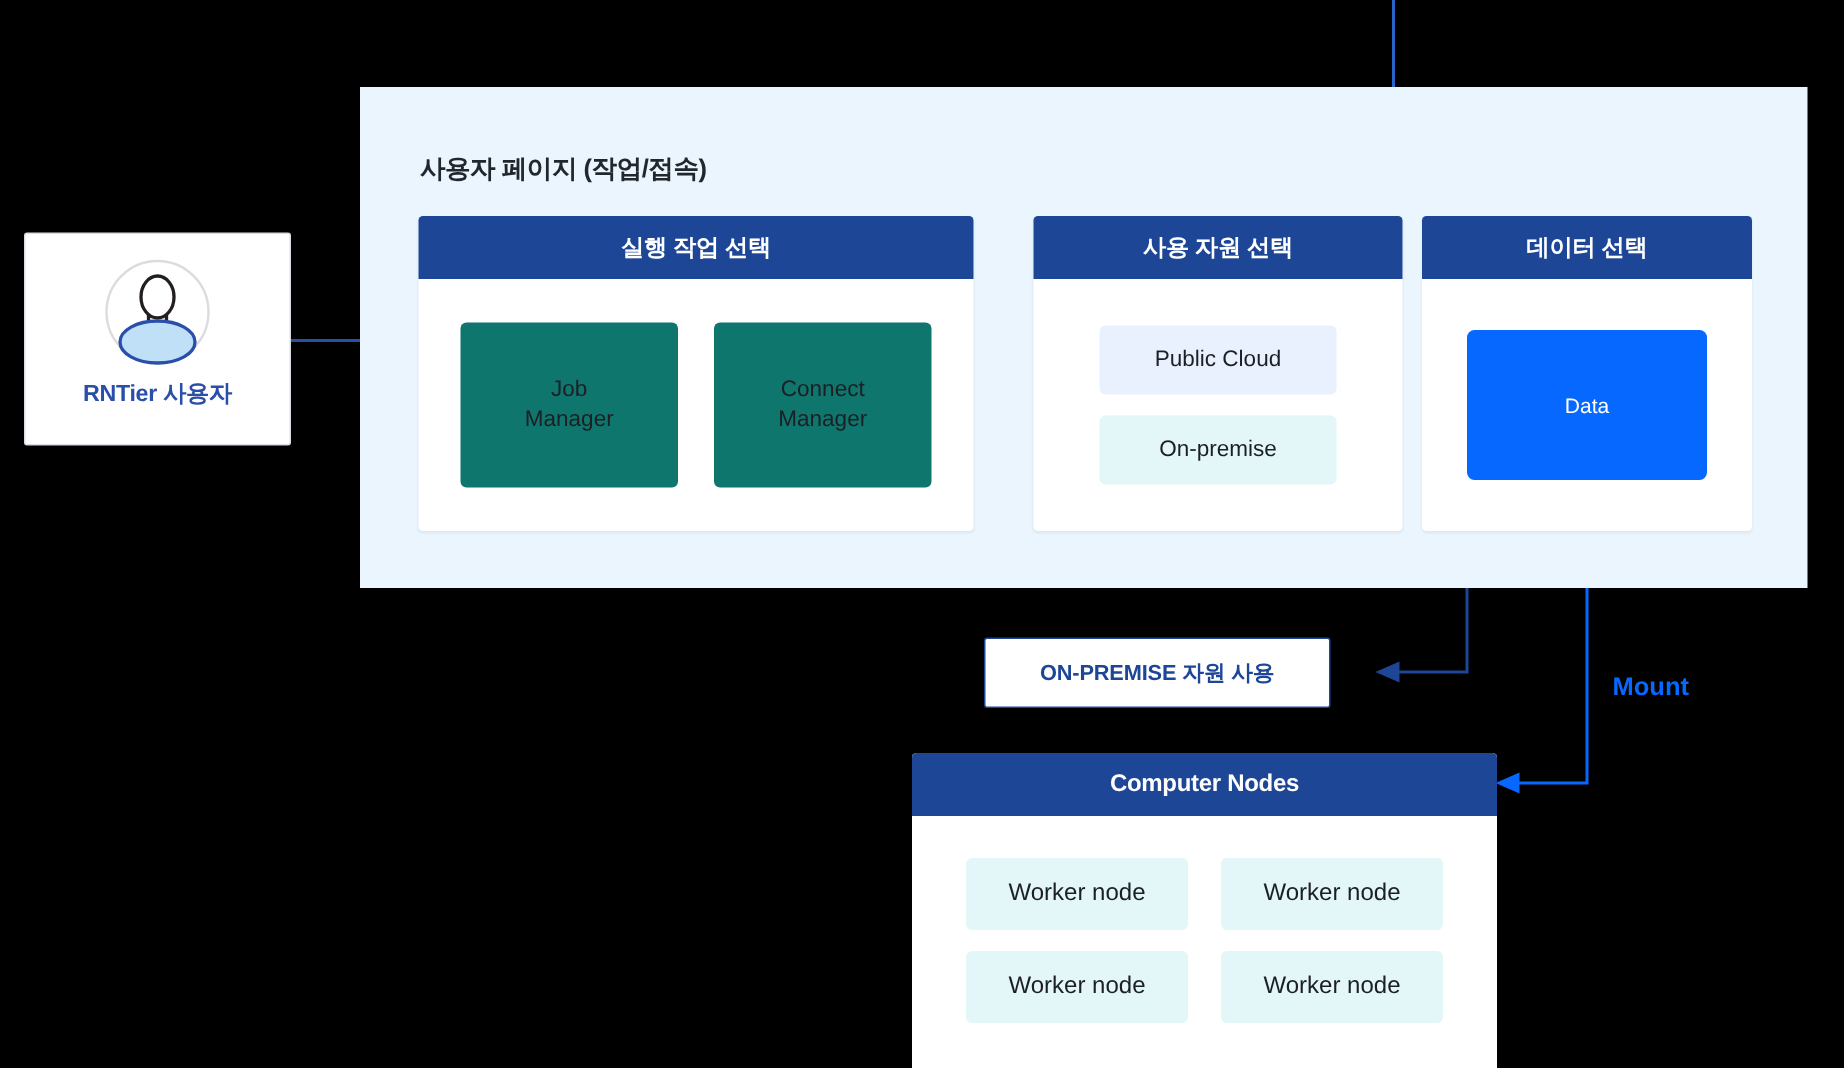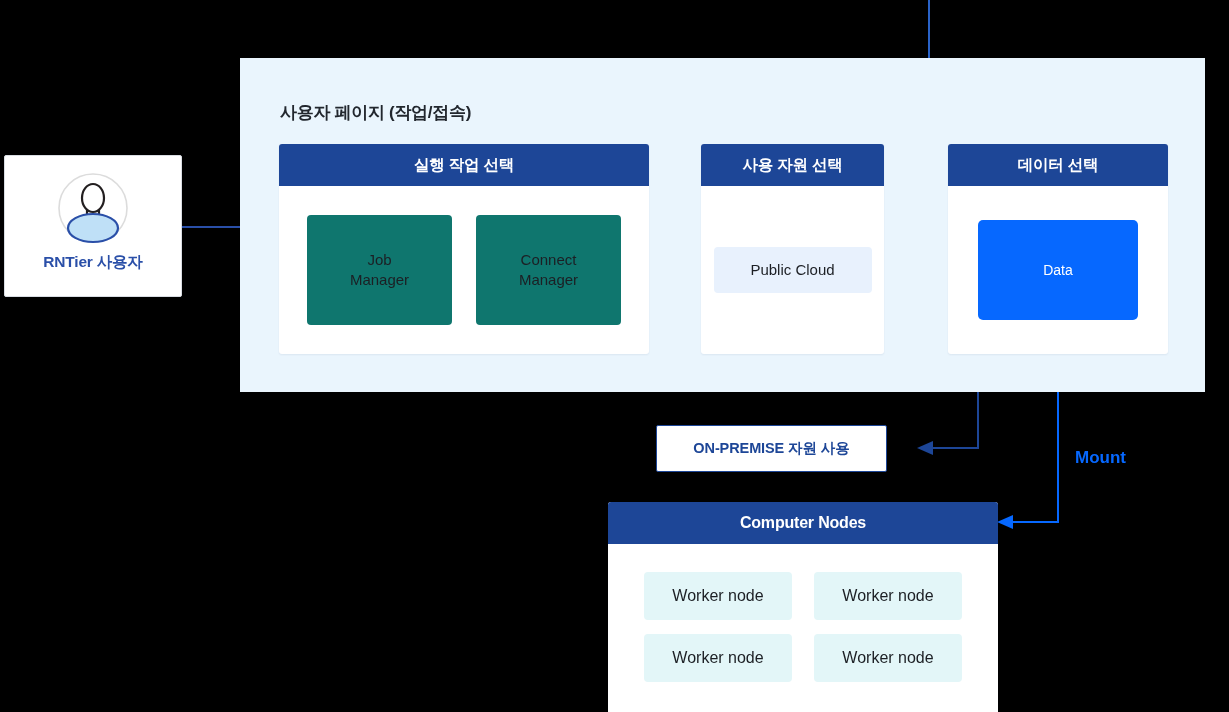--- a/index.html
+++ b/index.html
@@ -21,21 +21,21 @@
     position: absolute;
     left: 0; top: 0;
     width: 1229px; height: 712px;
     pointer-events: none;
     z-index: 1;
   }
 
   
   #user-card {
     position: absolute;
-    left: 4px;
+    left: 16px;
     top: 155px;
     width: 178px;
     height: 142px;
     background: #ffffff;
     border: 1px solid #d9dde3;
     border-radius: 2px;
     z-index: 3;
     display: flex;
     flex-direction: column;
     align-items: center;
@@ -113,21 +113,21 @@
     color: #1c1f24;
     line-height: 1.35;
     text-align: center;
   }
   .tile-blue   { background: #0f766e; }
   .tile-blue2  { background: #e8f1fd; }
   .tile-cyan   { background: #e3f6f8; }
   .tile-job { width: 145px; height: 110px; }
 
   
-  #card-res { left: 689px; top: 144px; width: 183px; height: 210px; margin-left: 12px; }
+  #card-res { left: 689px; top: 144px; width: 246px; height: 210px; }
   #card-res .card-body {
     height: 168px;
     flex-direction: column;
     gap: 14px;
   }
   .tile-res { width: 158px; height: 46px; }
 
   
   #card-data { left: 948px; top: 144px; width: 220px; height: 210px; }
   #card-data .card-body { height: 168px; }
@@ -241,20 +241,21 @@
       <span>Connect</span>
       <span>Manager</span>
     </div>
   </div>
 </div>
 
 <div class="card" id="card-res" style="z-index:3">
   <div class="card-header">사용 자원 선택</div>
   <div class="card-body">
     <div class="tile tile-blue2 tile-res">Public Cloud</div>
+    <div class="tile tile-cyan tile-res">On-premise</div>
   </div>
 </div>
 
 <div class="card" id="card-data" style="z-index:3">
   <div class="card-header">데이터 선택</div>
   <div class="card-body">
     <div id="data-box">Data</div>
   </div>
 </div>
 

